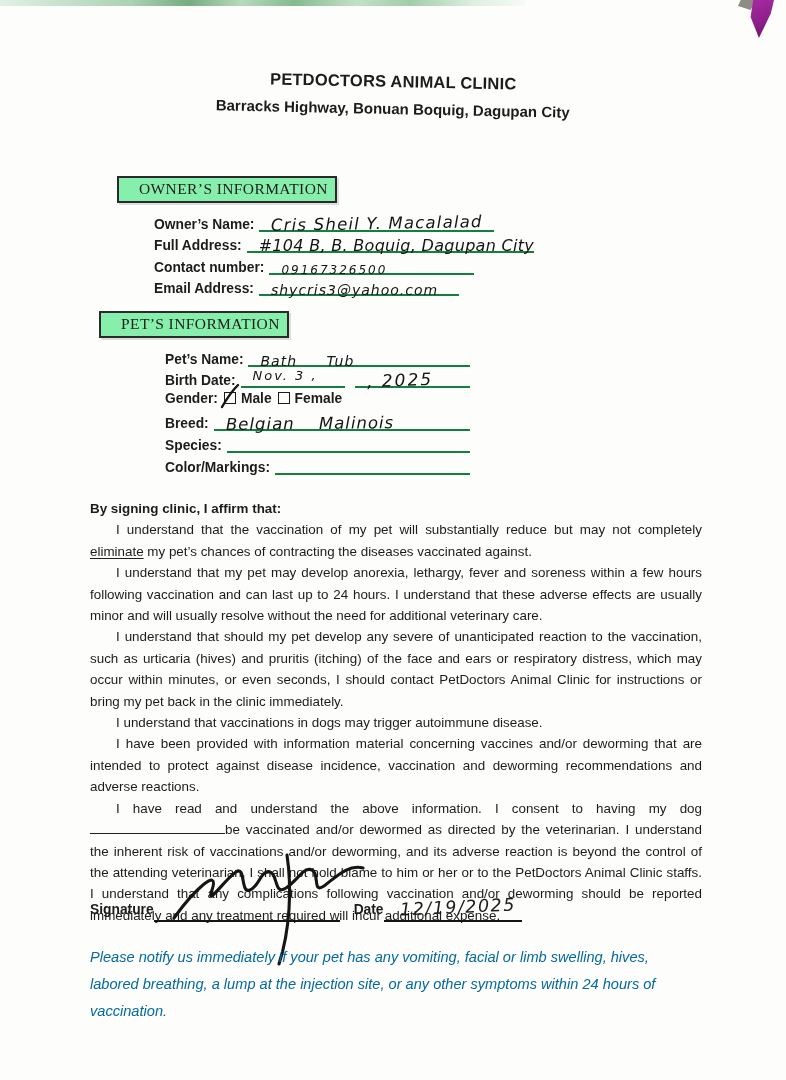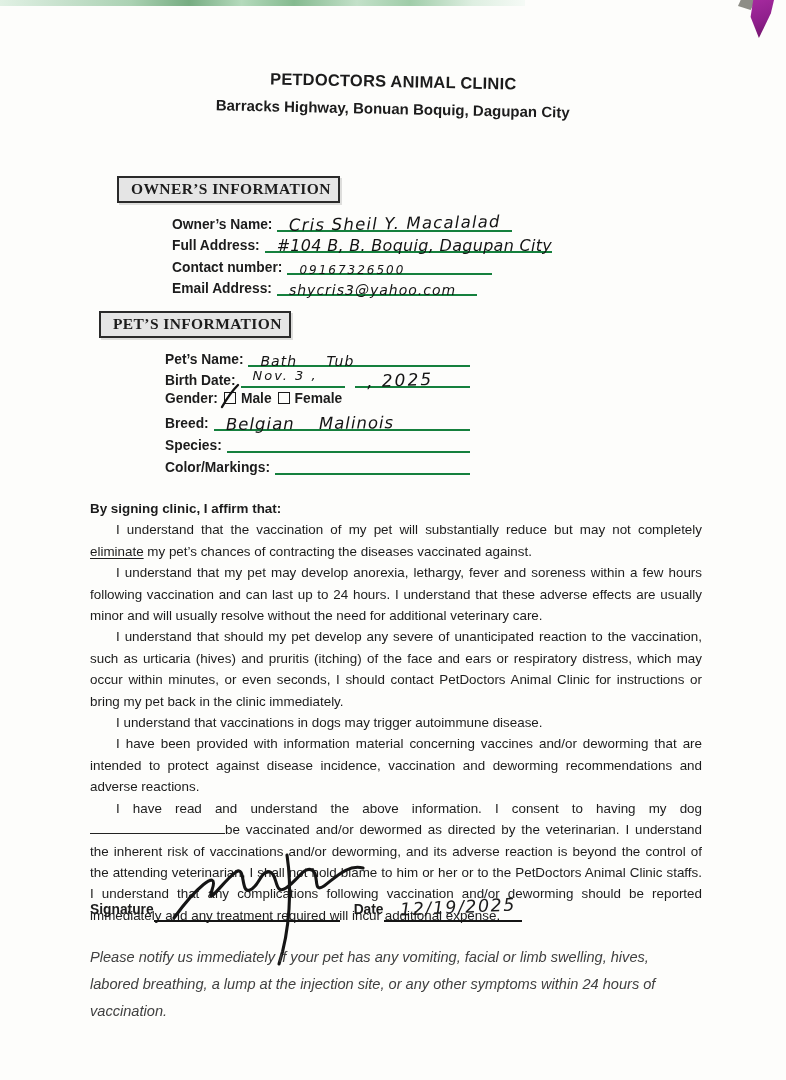--- a/index.html
+++ b/index.html
@@ -23,29 +23,29 @@
     background:linear-gradient(160deg,#a72ba0 0%,#8e1f8b 55%,#6d1366 100%);
     clip-path:polygon(20% 0,100% 0,88% 35%,42% 100%,10% 45%);
   }
   
   .header { position:absolute; top:72px; left:0; width:100%; text-align:center; transform:rotate(1.2deg); }
   .clinic-name { font-weight:bold; font-size:16.5px; letter-spacing:.2px; }
   .clinic-address { font-weight:bold; font-size:15px; margin-top:9px; }
   
   .section-box {
     position:absolute; display:inline-block; border:2px solid #2a2a2a;
-    padding:2px 7px 3px 12px; font-family:"Liberation Serif", serif;
-    font-weight:bold; font-size:15.5px; letter-spacing:.4px;
-    box-shadow:2px 2px 0 rgba(0,0,0,.12); background:#e5e5e5;
+    padding:2px 7px 3px 20px; font-family:"Liberation Serif", serif;
+    font-weight:normal; font-size:15.5px; letter-spacing:.4px;
+    box-shadow:2px 2px 0 rgba(0,0,0,.12); background:#86efac;
   }
   .owner-box { top:176px; left:117px; }
   .pet-box   { top:311px; left:99px; }
   
   .fields { position:absolute; }
-  .owner-fields { top:210px; left:172px; width:340px; }
+  .owner-fields { top:210px; left:154px; width:340px; }
   .pet-fields   { top:345px; left:165px; width:305px; }
   .frow { display:flex; align-items:flex-end; height:21.6px; }
   .flabel { font-weight:bold; font-size:13.8px; white-space:nowrap; margin-right:5px; }
   .fline { flex:1; border-bottom:2px solid #15803d; align-self:stretch; display:flex; align-items:flex-end; padding-left:12px; position:relative; }
   .fline.short-r20 { margin-right:20px; }
   .fline.short-r35 { margin-right:35px; }
   .hw { font-family:"DejaVu Sans", sans-serif; font-style:italic; line-height:1; white-space:nowrap; position:relative; top:3px; color:#141414; }
   .hw-owner-name { font-size:16.5px; letter-spacing:1.2px; transform:rotate(-1deg); }
   .hw-address    { font-size:16px;  letter-spacing:.3px; }
   .hw-contact    { font-size:12px;  letter-spacing:2px; }
@@ -70,21 +70,21 @@
   
   .sign-row { position:absolute; top:896px; left:90px; width:435px; display:flex; align-items:flex-end; }
   .sig-label,.date-label { font-weight:bold; font-size:13.8px; line-height:24px; }
   .sig-line  { width:186px; height:24px; border-bottom:2.6px solid #141414; position:relative; }
   .date-label { margin-left:14px; }
   .date-line { width:138px; height:24px; border-bottom:2.6px solid #141414; position:relative; }
   .signature-svg { position:absolute; left:12px; top:-46px; width:205px; height:116px; overflow:visible; pointer-events:none; }
   .hw-date { position:absolute; left:16px; bottom:3px; font-family:"DejaVu Sans", sans-serif; font-style:italic; font-size:17.5px; letter-spacing:1.5px; transform:rotate(-2.5deg); white-space:nowrap; }
   
   .notice { position:absolute; top:944px; left:90px; width:584px; margin:0;
-    color:#404040; font-style:italic; font-size:14.6px; line-height:27px; font-weight:500; }
+    color:#0369a1; font-style:italic; font-size:14.6px; line-height:27px; font-weight:500; }
 </style>
 </head>
 <body>
 
 <div class="page">
 
   <div class="scan-strip"></div>
   <div class="corner-gray"></div>
   <div class="corner-magenta"></div>
 

